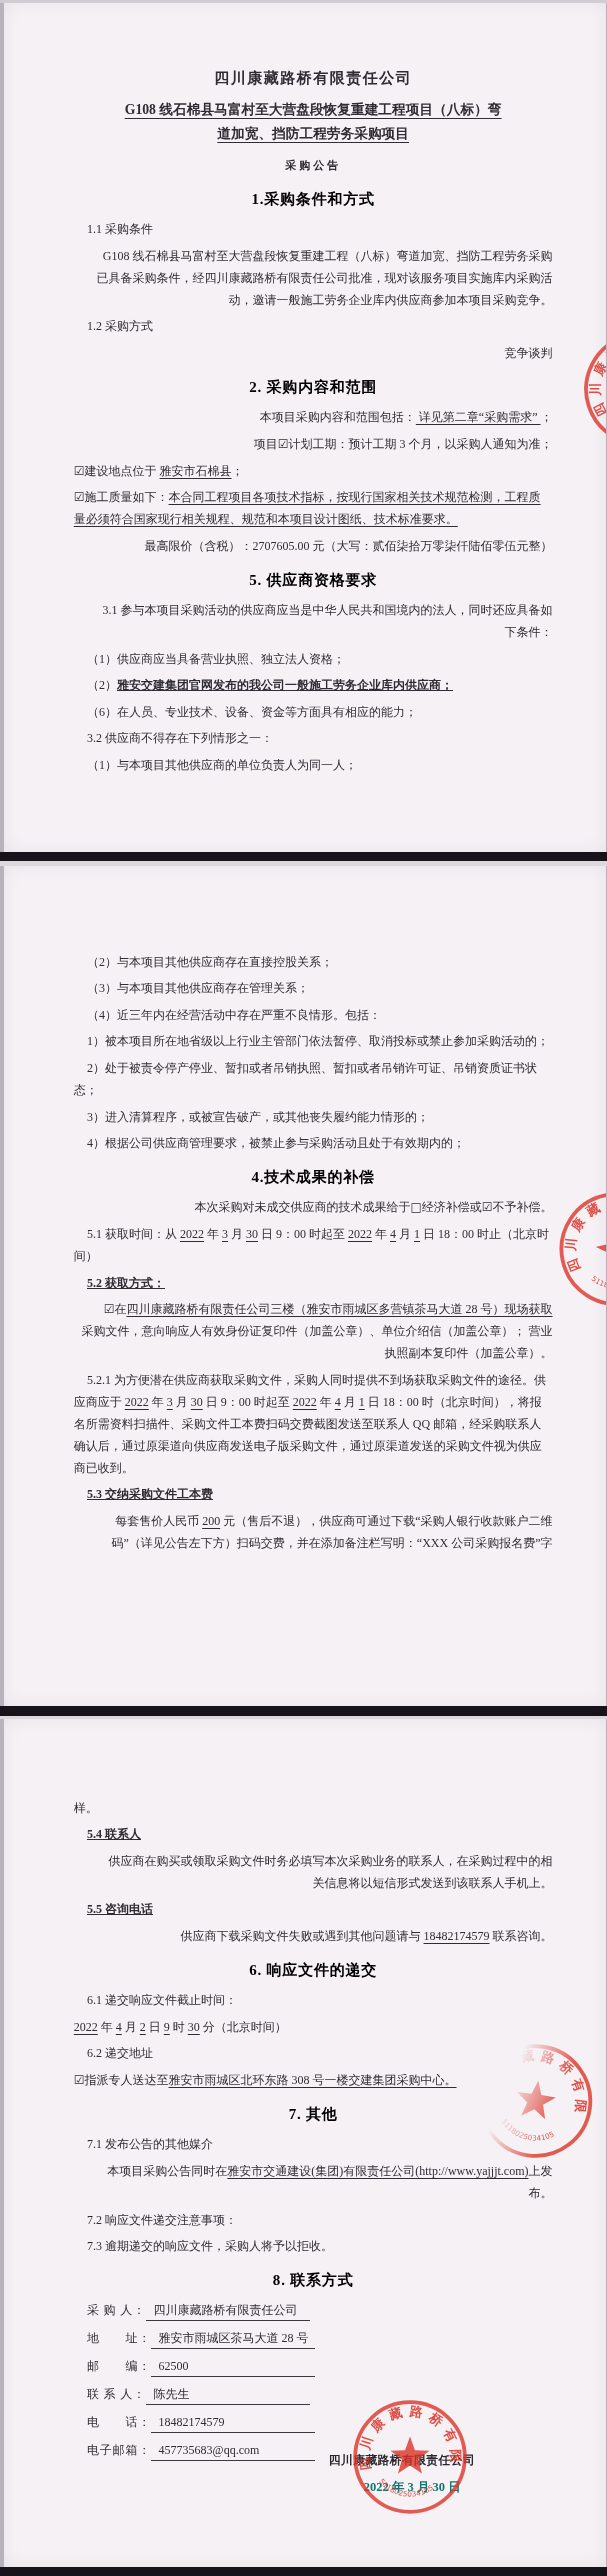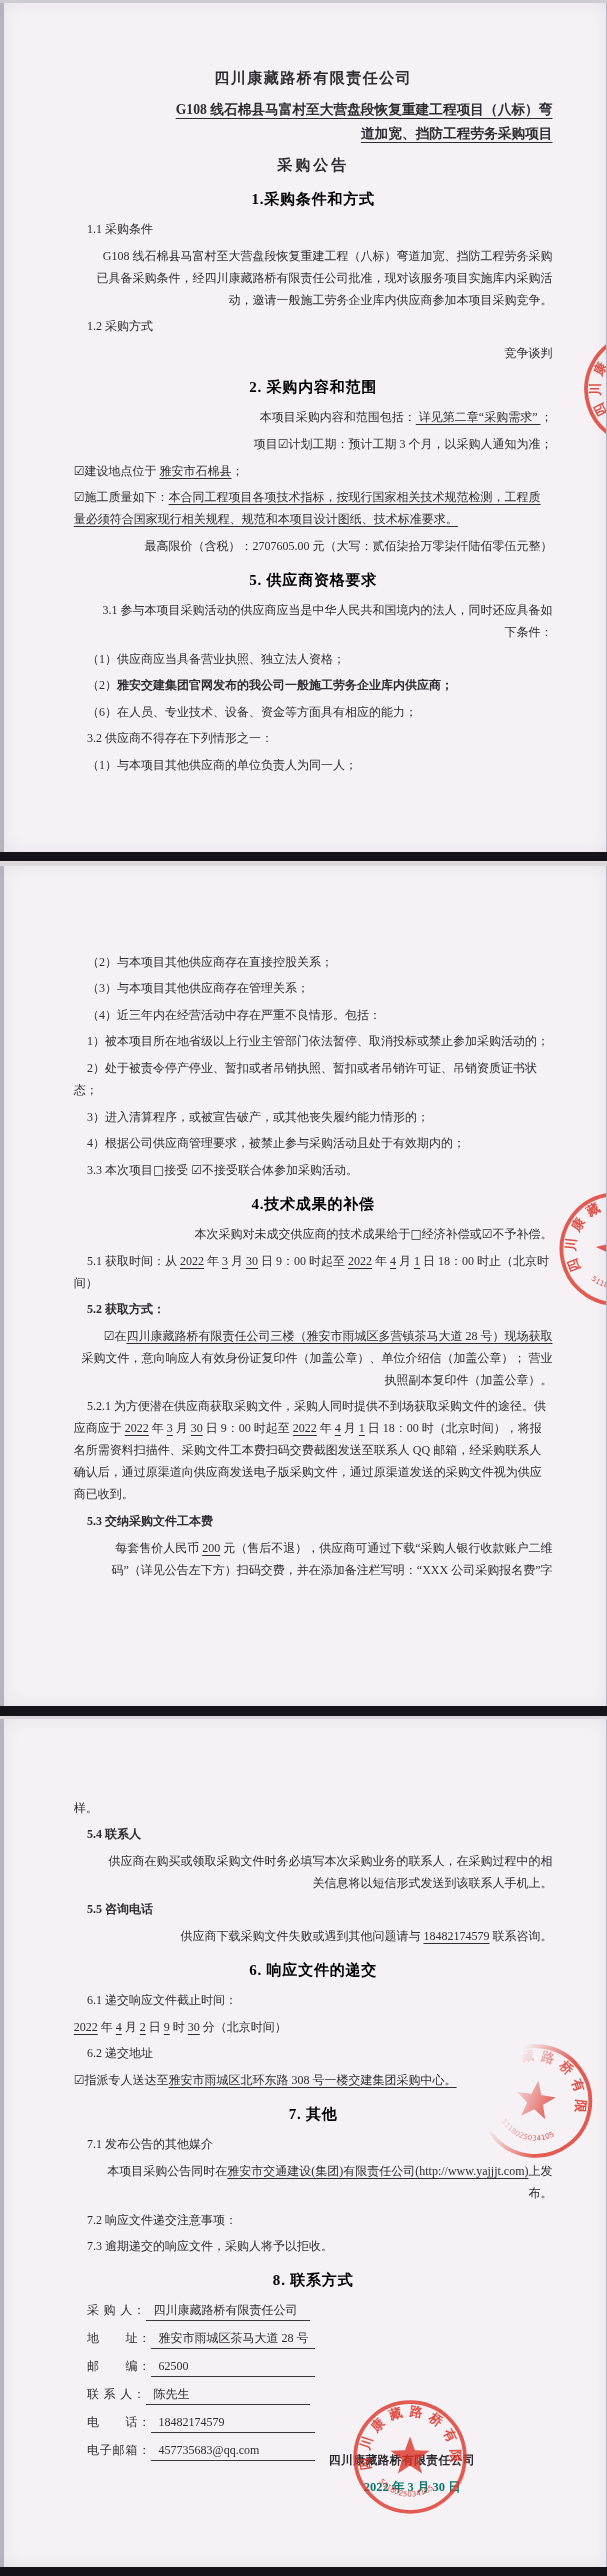--- a/index.html
+++ b/index.html
@@ -15,28 +15,28 @@
   #sep1{top:852px;height:10px;}
   #sep2{top:1706px;height:10px;}
   #sep3{top:2567px;height:9px;}
   .sepline{position:absolute;left:0;width:607px;background:#dcd8de;}
   #sepl1{top:861px;height:4.6px;}
   #sepl2{top:1716px;height:3px;}
   #topedge{position:absolute;top:0;left:0;width:607px;height:3px;background:#cfccd3;}
   .blk{margin:4.6px 0;}
   .h{font-size:15px;font-weight:700;margin:12px 0 8.3px;color:#000000;letter-spacing:0.8px;text-align:center;}
   .center1{font-size:15px;font-weight:600;text-align:center;margin:0 0 9px;text-indent:0;letter-spacing:1.5px;}
-  .titleu{font-size:13.7px;font-weight:700;text-align:right;line-height:23.5px;margin:0;text-indent:0;}
+  .titleu{font-size:13.7px;font-weight:700;text-align:center;line-height:23.5px;margin:0;text-indent:0;}
   .titleu .u{text-underline-offset:3.8px;}
-  .center2{font-size:15px;font-weight:600;text-align:center;margin:9px 0 4px;letter-spacing:3px;text-indent:0;}
+  .center2{font-size:11px;font-weight:600;text-align:center;margin:9px 0 4px;letter-spacing:3px;text-indent:0;}
   .p0{text-indent:0;}
   .p1{text-indent:1.1em;}
   .p2{text-indent:2em;text-align:right;}
   .u{text-decoration:underline;text-underline-offset:3px;}
-  .b{font-weight:700;}
+  .b{font-weight:700;text-decoration:underline;}
   .cb{font-family:"DejaVu Sans",sans-serif;}
   .field{margin:6px 0;text-indent:1.1em;}
   .flabel{letter-spacing:0.8px;}
   .fvalue{display:inline-block;min-width:152px;border-bottom:0.8px solid #3a383d;padding:0 4.6px 0 7.6px;text-indent:0;line-height:20px;}
   .stamp{position:absolute;opacity:.86;pointer-events:none;}
   .fadeL{-webkit-mask-image:linear-gradient(105deg,transparent 30%,#000 62%);
          mask-image:linear-gradient(105deg,transparent 30%,#000 62%);}
   .sig-co{position:absolute;left:325px;top:730px;font-size:11.8px;font-weight:700;color:#2a282e;letter-spacing:0.4px;white-space:nowrap;}
   .sig-date{position:absolute;left:360px;top:757px;font-size:12.5px;font-weight:600;color:#0f766e;white-space:nowrap;}
 </style>
@@ -86,21 +86,20 @@
 
   <div class="page" id="page2">
     <div>
         <div class="blk p1"><span class="">（2）与本项目其他供应商存在直接控股关系；</span></div>
         <div class="blk p1"><span class="">（3）与本项目其他供应商存在管理关系；</span></div>
         <div class="blk p1"><span class="">（4）近三年内在经营活动中存在严重不良情形。包括：</span></div>
         <div class="blk p1"><span class="">1）被本项目所在地省级以上行业主管部门依法暂停、取消投标或禁止参加采购活动的；</span></div>
         <div class="blk p1"><span class="">2）处于被责令停产停业、暂扣或者吊销执照、暂扣或者吊销许可证、吊销资质证书状态；</span></div>
         <div class="blk p1"><span class="">3）进入清算程序，或被宣告破产，或其他丧失履约能力情形的；</span></div>
         <div class="blk p1"><span class="">4）根据公司供应商管理要求，被禁止参与采购活动且处于有效期内的；</span></div>
-        <div class="blk p1"><span class="">3.3 本次项目</span><span class="cb">□</span><span class="">接受 </span><span class="cb">☑</span><span class="">不接受联合体参加采购活动。</span></div>
         <div class="blk h"><span class="">4.技术成果的补偿</span></div>
         <div class="blk p2"><span class="">本次采购对未成交供应商的技术成果给于</span><span class="cb">□</span><span class="">经济补偿或</span><span class="cb">☑</span><span class="">不予补偿。</span></div>
         <div class="blk p1"><span class="">5.1 获取时间：从 </span><span class="u ">2022</span><span class=""> 年 </span><span class="u ">3</span><span class=""> 月 </span><span class="u ">30</span><span class=""> 日 9：00 时起至 </span><span class="u ">2022</span><span class=""> 年 </span><span class="u ">4</span><span class=""> 月 </span><span class="u ">1</span><span class=""> 日 18：00 时止（北京时间）</span></div>
         <div class="blk p1"><span class="b ">5.2 获取方式：</span></div>
         <div class="blk p2"><span class="cb">☑</span><span class="">在</span><span class="u ">四川康藏路桥有限责任公司三楼（雅安市雨城区多营镇茶马大道 28 号）现场获取</span><span class="">采购文件，意向响应人有效身份证复印件（加盖公章）、单位介绍信（加盖公章）； 营业执照副本复印件（加盖公章）。</span></div>
         <div class="blk p1"><span class="">5.2.1 为方便潜在供应商获取采购文件，采购人同时提供不到场获取采购文件的途径。供应商应于 </span><span class="u ">2022</span><span class=""> 年 </span><span class="u ">3</span><span class=""> 月 </span><span class="u ">30</span><span class=""> 日 9：00 时起至 </span><span class="u ">2022</span><span class=""> 年 </span><span class="u ">4</span><span class=""> 月 </span><span class="u ">1</span><span class=""> 日 18：00 时（北京时间），将报名所需资料扫描件、采购文件工本费扫码交费截图发送至联系人 QQ 邮箱，经采购联系人确认后，通过原渠道向供应商发送电子版采购文件，通过原渠道发送的采购文件视为供应商已收到。</span></div>
         <div class="blk p1"><span class="b ">5.3 交纳采购文件工本费</span></div>
         <div class="blk p2"><span class="">每套售价人民币 </span><span class="u ">200</span><span class=""> 元（售后不退），供应商可通过下载“采购人银行收款账户二维码”（详见公告左下方）扫码交费，并在添加备注栏写明：“XXX 公司采购报名费”字</span></div>
       </div>
     <div class="stamp" style="left:546px;top:316px;transform:rotate(-12deg);"><svg width="134" height="134" viewBox="0 0 176 176" style="font-size:16px">

